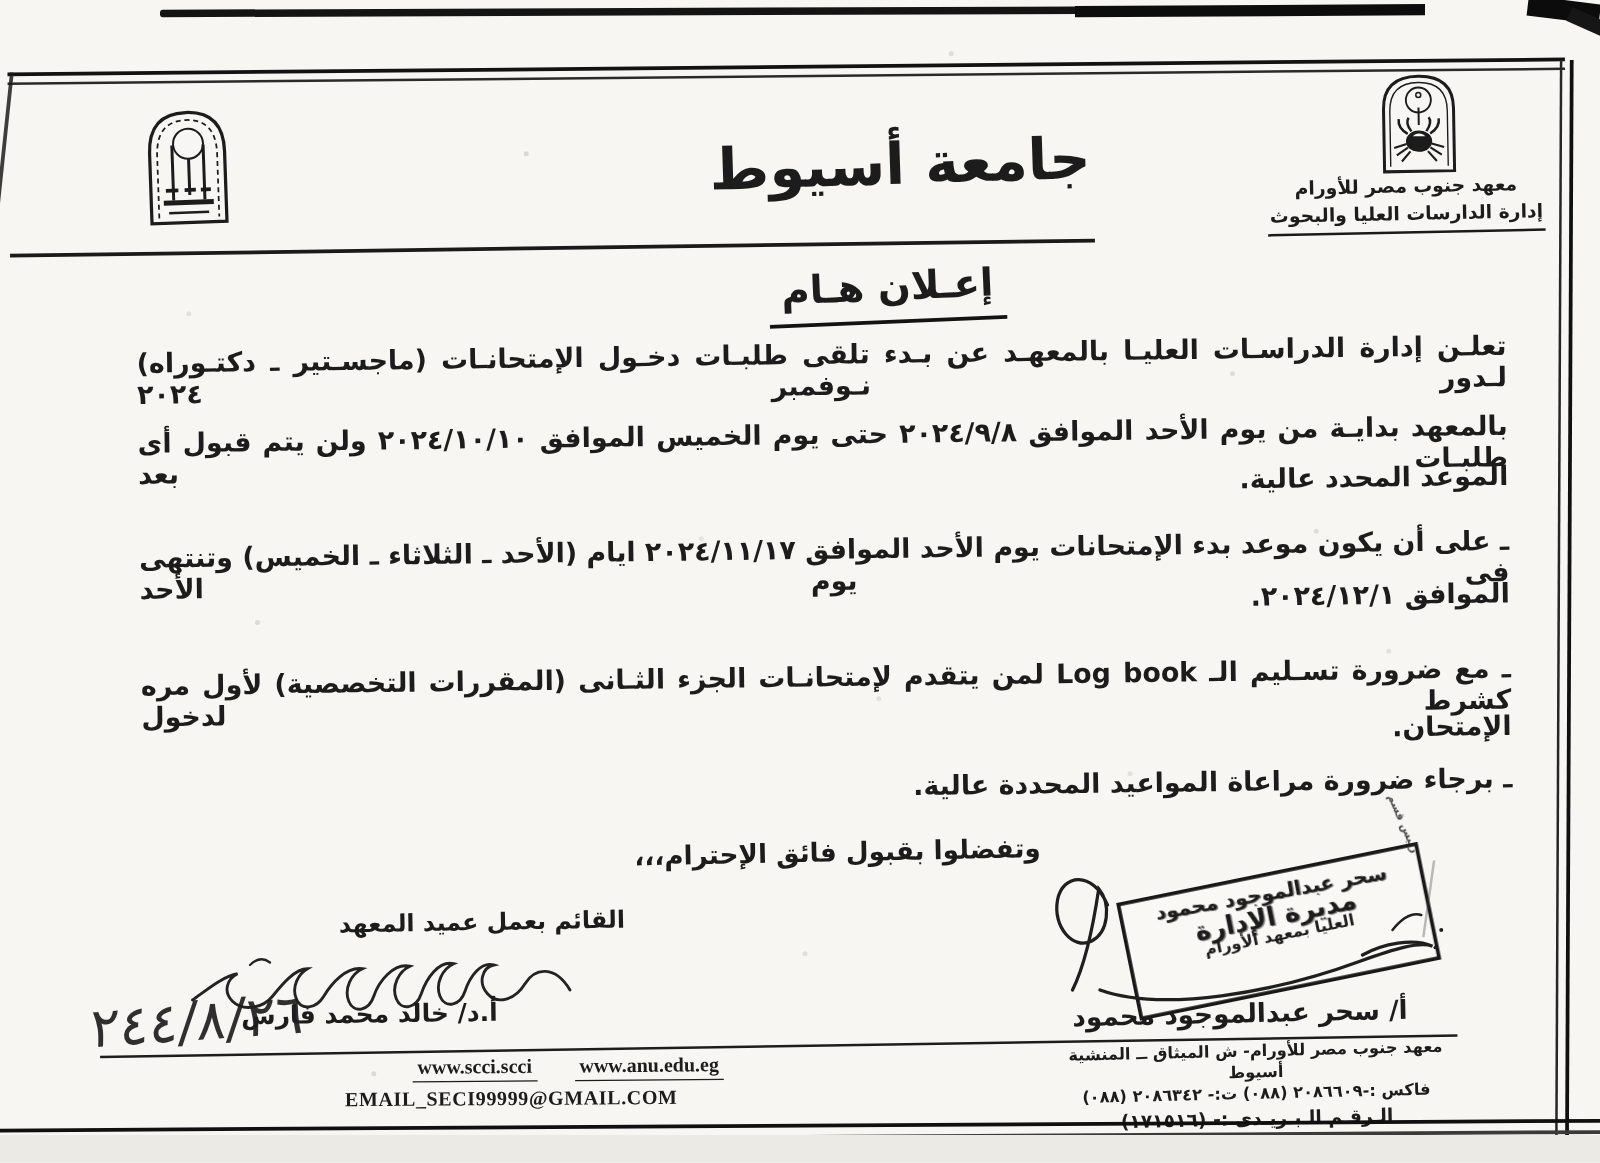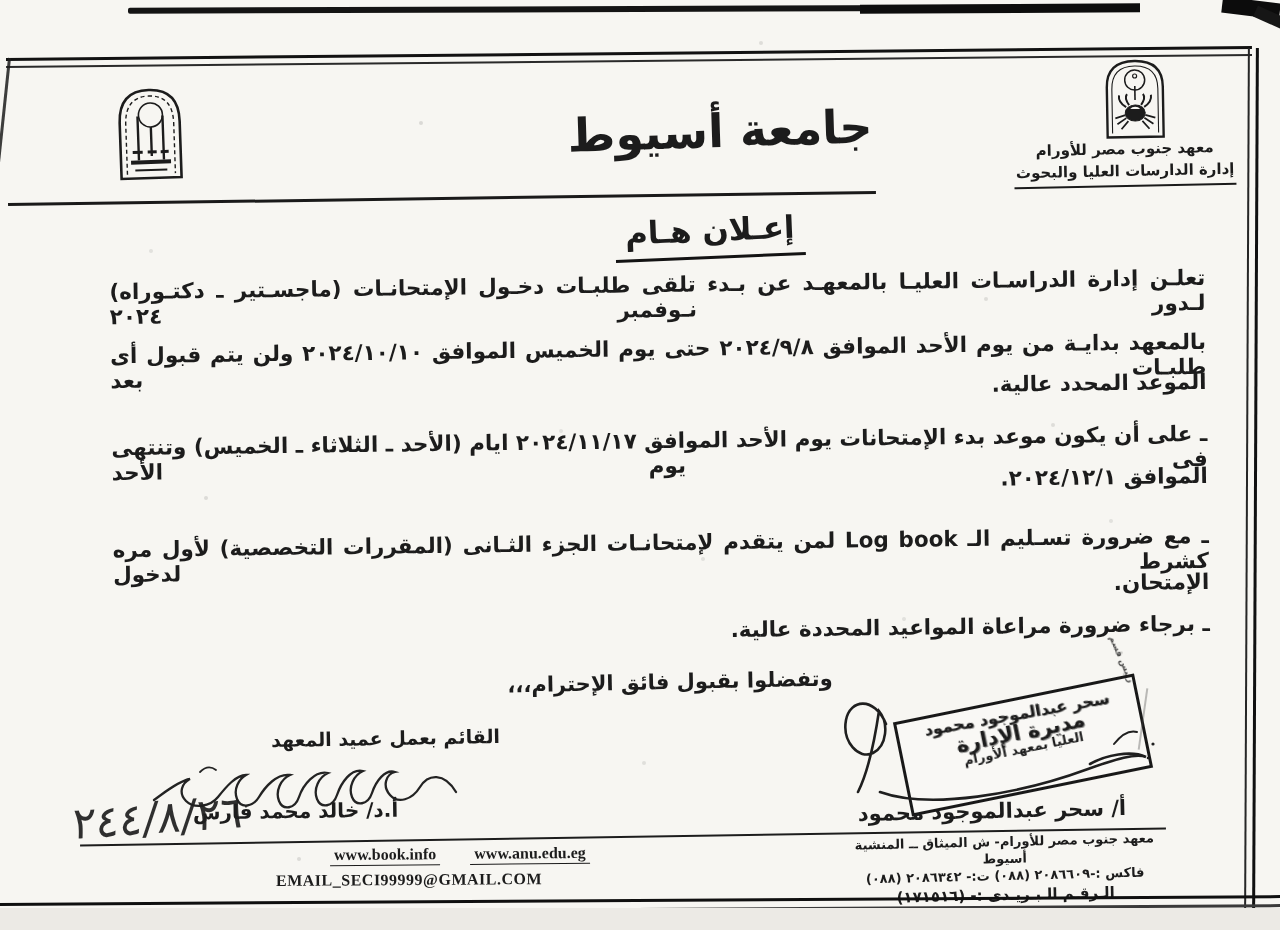--- a/index.html
+++ b/index.html
@@ -197,21 +197,21 @@
       <path d="M286,72 C294,62 302,58 309,60" stroke-width="2"></path>
       <circle cx="325" cy="72" r="1.6" fill="#1f1f1f" stroke="none"></circle>
       <circle cx="320" cy="86" r="1.3" fill="#1f1f1f" stroke="none"></circle>
     </svg>
   </div>
   <div class="abs sig-right-name">أ/ سحر عبدالموجود محمود</div>
 
   <div class="abs footer-divider"></div>
 
   <div class="abs links-row">
-    <span class="lnk">www.book.info</span>
+    <span class="lnk">www.scci.scci</span>
     <span class="lnk">www.anu.edu.eg</span>
   </div>
   <div class="abs email-line">EMAIL_SECI99999@GMAIL.COM</div>
 
   <div class="abs footer-ar">
     <div class="fa1">معهد جنوب مصر للأورام- ش الميثاق ــ المنشية أسيوط</div>
     <div class="fa2">فاكس :-٢٠٨٦٦٠٩ (٠٨٨) ت:- ٢٠٨٦٣٤٢ (٠٨٨)</div>
     <div class="fa3">الـرقـم الـبـريـدى :- (١٧١٥١٦)</div>
   </div>
 

